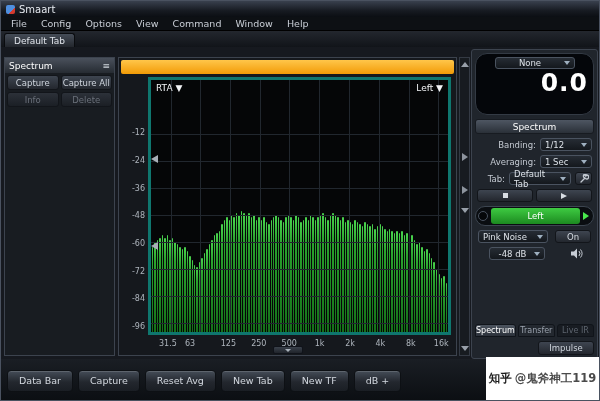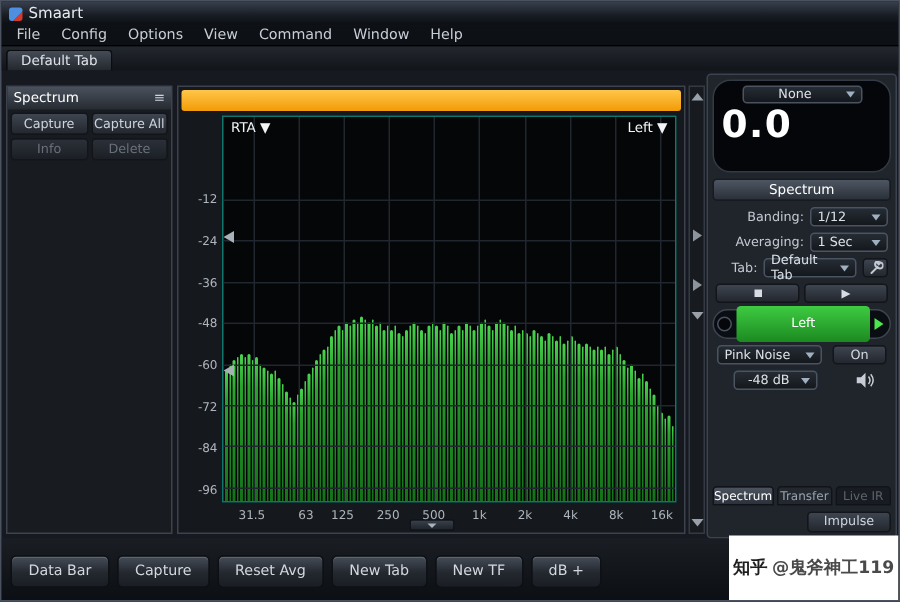--- a/index.html
+++ b/index.html
@@ -49,21 +49,21 @@
     border:1px solid #12151a; border-radius:3px; color:#ced4dc; font-size:8.5px;
     display:flex; align-items:center; justify-content:center; }
   .lp-btn.disabled { color:#6a707a; background:linear-gradient(#2c3139,#1b1f25); }
 
   
   #chart-panel { position:absolute; left:117px; top:56px; width:339px; height:299px;
     background:#15181d; border:1px solid #3c434e; }
   #banner { position:absolute; left:2px; top:2px; right:2px; height:14px; border-radius:2px;
     background:linear-gradient(#ffc64a,#f29b07); }
   #plot { position:absolute; left:29px; top:19px; width:303px; height:258px;
-    background:#050607; border:1px solid #0f766e; overflow:hidden; }
+    background:#050607; border:3px solid #0f766e; overflow:hidden; }
   .hgrid { position:absolute; left:0; right:0; height:1px; background:#21272e; z-index:3; }
   .vgrid { position:absolute; top:0; bottom:0; width:1px; background:#21272e; z-index:3; }
   #bars { position:absolute; left:1px; right:1px; top:0; bottom:0;
     display:flex; align-items:flex-end; gap:1px; z-index:2; }
   .bar { flex:1 1 0; border-radius:1px 1px 0 0;
     background:linear-gradient(to bottom,#4ad44e,#2aa32e 22%,#147019); }
   .ylabel { position:absolute; left:1px; width:25px; text-align:right;
     color:#aeb5bd; font-size:8px; z-index:2; }
   .xlabel { position:absolute; top:281px; transform:translateX(-50%);
     color:#aeb5bd; font-size:8px; z-index:2; }
@@ -98,21 +98,21 @@
     background:#20252c; border:1px solid #3c434e; border-radius:3px; padding:3px;
     display:flex; flex-direction:column; gap:4px; }
   #meter-block { background:#04060a; border:1px solid #333a44; border-radius:12px;
     height:62px; padding:2px 5px; display:flex; flex-direction:column; }
   .dropdown { height:13px; background:linear-gradient(#262c34,#14181d);
     border:1px solid #4a5360; border-radius:3px; color:#dde2e8; font-size:8.5px;
     display:flex; align-items:center; justify-content:space-between; padding:0 4px; gap:3px; }
   .dd-caret { width:0; height:0; border-left:3px solid transparent;
     border-right:3px solid transparent; border-top:4px solid #9fb0c0; flex:0 0 auto; }
   #source-dd { width:80px; margin:1px auto 0; height:12px; }
-  .big-value { color:#ffffff; font-size:25px; font-weight:bold; text-align:left;
+  .big-value { color:#ffffff; font-size:25px; font-weight:bold; text-align:right;
     line-height:27px; letter-spacing:1px; }
   .meter-foot { display:flex; justify-content:space-between; color:#b8bfc8;
     font-size:7.5px; margin-top:auto; }
   .sec-header { height:15px; flex:0 0 auto; background:linear-gradient(#4e5662,#2a3038);
     border:1px solid #171b21; border-radius:3px; color:#fff; font-size:9px;
     display:flex; align-items:center; justify-content:center; }
   .ctl-row { display:flex; align-items:center; justify-content:flex-end; gap:4px;
     font-size:8.5px; color:#c3c9d1; padding:0 2px; }
   .dd-banding,.dd-averaging { width:52px; }
   .dd-tab { width:62px; } .dd-gen-type { width:70px; } .dd-gen-level { width:56px; }
@@ -123,21 +123,21 @@
   .transport-btn { flex:1; height:13px; background:linear-gradient(#3e4550,#23272e);
     border:1px solid #12151a; border-radius:3px;
     display:flex; align-items:center; justify-content:center; }
   .stop-glyph { width:5px; height:5px; background:#d8dde3; }
   .play-glyph { width:0; height:0; border-top:3.5px solid transparent;
     border-bottom:3.5px solid transparent; border-left:6px solid #d8dde3; }
   #input-meter { height:20px; background:#0a0d11; border:1px solid #3c4550;
     border-radius:10px; display:flex; align-items:center; padding:2px 4px 2px 2px; gap:3px; }
   .knob { width:10px; height:10px; border-radius:50%; background:#05070a;
     border:1px solid #4a5360; flex:0 0 auto; }
-  .meter-bar { flex:1; height:24px; border-radius:3px; position:relative;
+  .meter-bar { flex:1; height:16px; border-radius:3px; position:relative;
     background:linear-gradient(#3ecb42,#1c8a20); display:flex; align-items:center;
     justify-content:center; color:#fff; font-size:8.5px; }
   .meter-play { width:0; height:0; border-top:4px solid transparent;
     border-bottom:4px solid transparent; border-left:6px solid #49e84d; flex:0 0 auto; }
   .gen-row1 { justify-content:space-between; padding:0 3px; }
   .gen-row2 { justify-content:space-between; padding:0 10px 0 14px; }
   .on-btn { width:36px; height:13px; background:linear-gradient(#3e4550,#23272e);
     border:1px solid #12151a; border-radius:3px; color:#d5dae1; font-size:8.5px;
     display:flex; align-items:center; justify-content:center; }
   #mode-tabs { display:flex; gap:2px; margin-top:auto; }
@@ -355,21 +355,21 @@
     </div>
   <div class="ylabel" style="top: 70.2857px;">-12</div>
       <div class="ylabel" style="top: 97.9286px;">-24</div>
       <div class="ylabel" style="top: 125.571px;">-36</div>
       <div class="ylabel" style="top: 153.214px;">-48</div>
       <div class="ylabel" style="top: 180.857px;">-60</div>
       <div class="ylabel" style="top: 208.5px;">-72</div>
       <div class="ylabel" style="top: 236.143px;">-84</div>
       <div class="ylabel" style="top: 263.786px;">-96</div>
       <div class="xlabel" style="left: 48.9253px;">31.5</div>
-      <div class="xlabel" style="left: 71px; margin-left: 14px;">63</div>
+      <div class="xlabel" style="left: 71px;">63</div>
       <div class="xlabel" style="left: 109.384px;">125</div>
       <div class="xlabel" style="left: 139.788px;">250</div>
       <div class="xlabel" style="left: 170.192px;">500</div>
       <div class="xlabel" style="left: 200.596px;">1k</div>
       <div class="xlabel" style="left: 231px;">2k</div>
       <div class="xlabel" style="left: 261.404px;">4k</div>
       <div class="xlabel" style="left: 291.808px;">8k</div>
       <div class="xlabel" style="left: 322.212px;">16k</div>
     </div>
 

